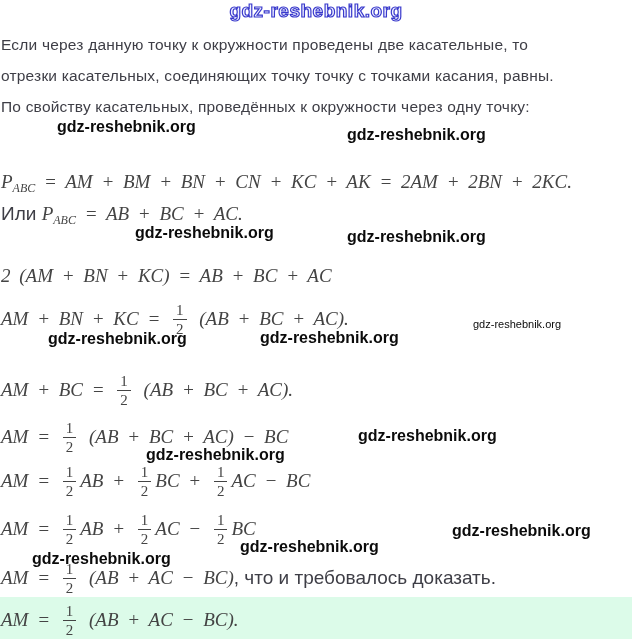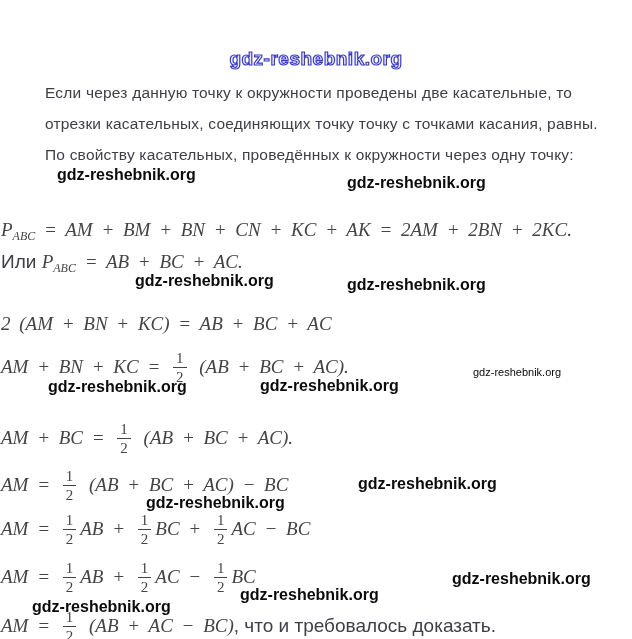--- a/index.html
+++ b/index.html
@@ -3,21 +3,21 @@
 <meta charset="utf-8">
 <style>
   html, body { margin: 0; padding: 0; }
   body {
     width: 632px; height: 639px;
     background: #ffffff;
     overflow: hidden;
     position: relative;
     font-family: "Liberation Sans", sans-serif;
   }
-  .page { position: absolute; inset: 0; margin-top: 48px; }
+  .page { position: absolute; inset: 0; }
 
   
   .wm-header {
     position: absolute; top: 0; left: 0; right: 0;
     text-align: center;
     font-family: "Liberation Sans", sans-serif;
     font-size: 19px; font-weight: 700;
     color: #eef0ff;
     -webkit-text-stroke: 1.2px var(--wm-blue, #3939cc);
     letter-spacing: 0.5px;
@@ -33,21 +33,20 @@
   }
   .wm.small { font-size: 11px; font-weight: 400; }
 
   
   .intro-line {
     position: absolute; left: 1px;
     font-size: 15.5px; line-height: 24px;
     color: var(--text-dark, #3e3e46);
     letter-spacing: 0.2px;
     white-space: nowrap;
-    padding-left: 44px;
   }
 
   
   .math-line {
     position: absolute; left: 1px;
     white-space: nowrap;
     font-size: 19px;
     color: var(--math-color, #444444);
     line-height: 24px; height: 24px;
   }

